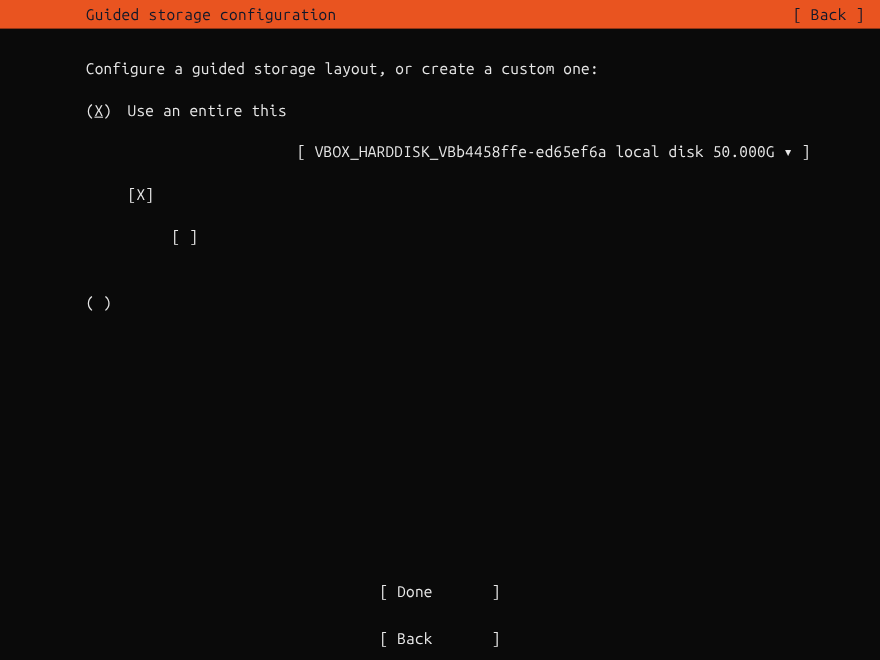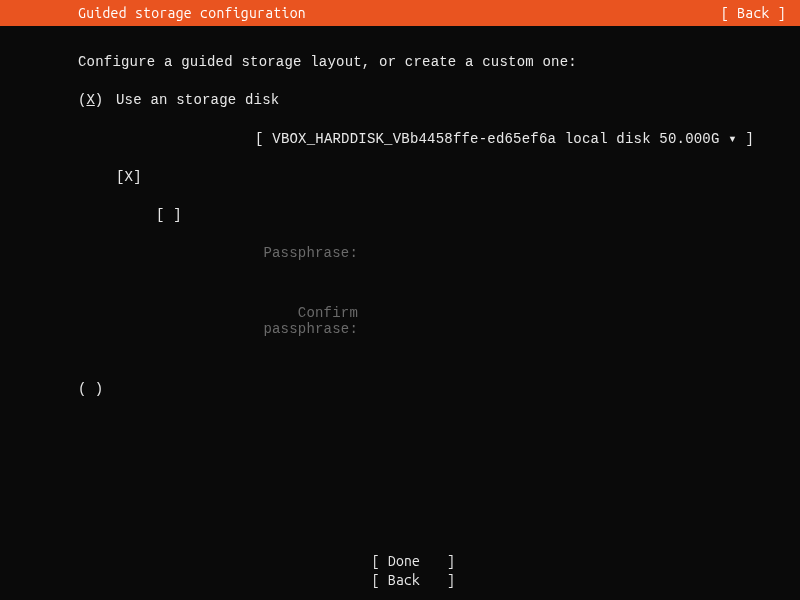--- a/index.html
+++ b/index.html
@@ -17,31 +17,30 @@
       overflow: hidden;
       position: relative;
     }
     .header-bar {
       background: #e95420;
       height: 26px;
       display: flex;
       align-items: center;
       justify-content: space-between;
       padding: 0 14px 0 78px;
-      color: #ffffff;
+      color: #0f172a;
     }
     .header-title {
       letter-spacing: 0.3px;
     }
     .header-help {
       letter-spacing: 0.3px;
     }
     .content {
-      padding: 28px 46px 0 78px;
-      font-family: Liberation Mono, monospace;
+      padding: 28px 63px 0 78px;
     }
     .instruction {
       margin-bottom: 22px;
       letter-spacing: 0.2px;
     }
     .option-row {
       display: flex;
       align-items: baseline;
       margin-bottom: 22px;
     }
@@ -100,62 +99,55 @@
       bottom: 10px;
       left: 0;
       width: 100%;
       display: flex;
       flex-direction: column;
       align-items: center;
     }
     .footer-button {
       letter-spacing: 0.2px;
       width: 110px;
-      text-align: center;
+      text-align: left;
       line-height: 1.35;
+      margin-top: 23px;
     }
     .footer-button .lb { }
     .footer-button .rb { float: right; }
   </style>
 </head>
 <body>
 
 <div class="header-bar">
   <span class="header-title">Guided storage configuration</span>
   <span class="header-help">[ Back ]</span>
 </div>
 
 <div class="content">
   <div class="instruction">Configure a guided storage layout, or create a custom one:</div>
 
   <div class="option-row">
     <span class="radio-indicator"><span>(</span><span class="underline">X</span><span>)</span></span>
-    <span class="option-label">Use an storage disk</span>
+    <span class="option-label">Use an entire this</span>
   </div>
 
   <div class="sub-block">
     <div class="disk-selector">[ VBOX_HARDDISK_VBb4458ffe-ed65ef6a local disk 50.000G ▾ ]</div>
 
     <div class="checkbox-row">
       <span class="checkbox-indicator">[X]</span>
     </div>
 
     <div class="nested-block">
       <div class="checkbox-row">
         <span class="checkbox-indicator">[ ]</span>
       </div>
 
-      <div class="nested-block">
-        <div class="passphrase-row first">
-          <span class="passphrase-label">Passphrase:</span>
-        </div>
-        <div class="passphrase-row">
-          <span class="passphrase-label">Confirm passphrase:</span>
-        </div>
-      </div>
     </div>
   </div>
 
   <div class="option-row custom-option">
     <span class="radio-indicator">( )</span>
   </div>
 </div>
 
 <div class="footer">
   <div class="footer-button"><span class="lb">[ </span><span>Done</span><span class="rb">]</span></div>

